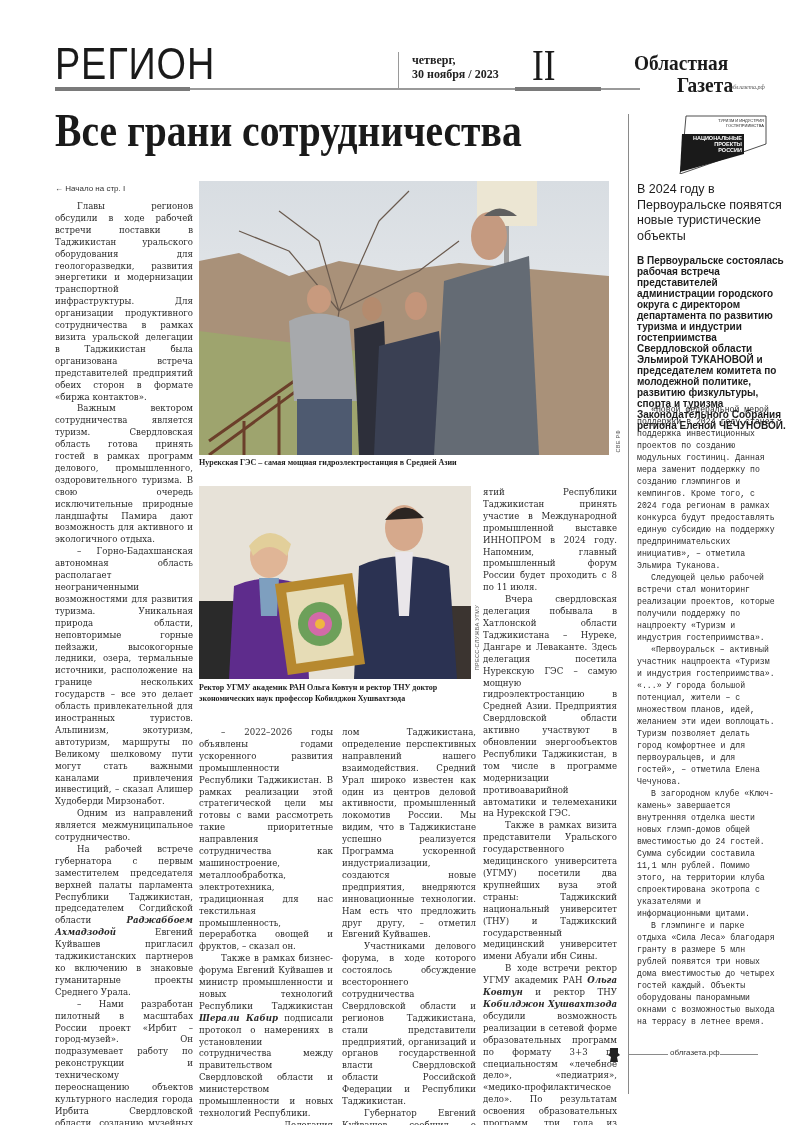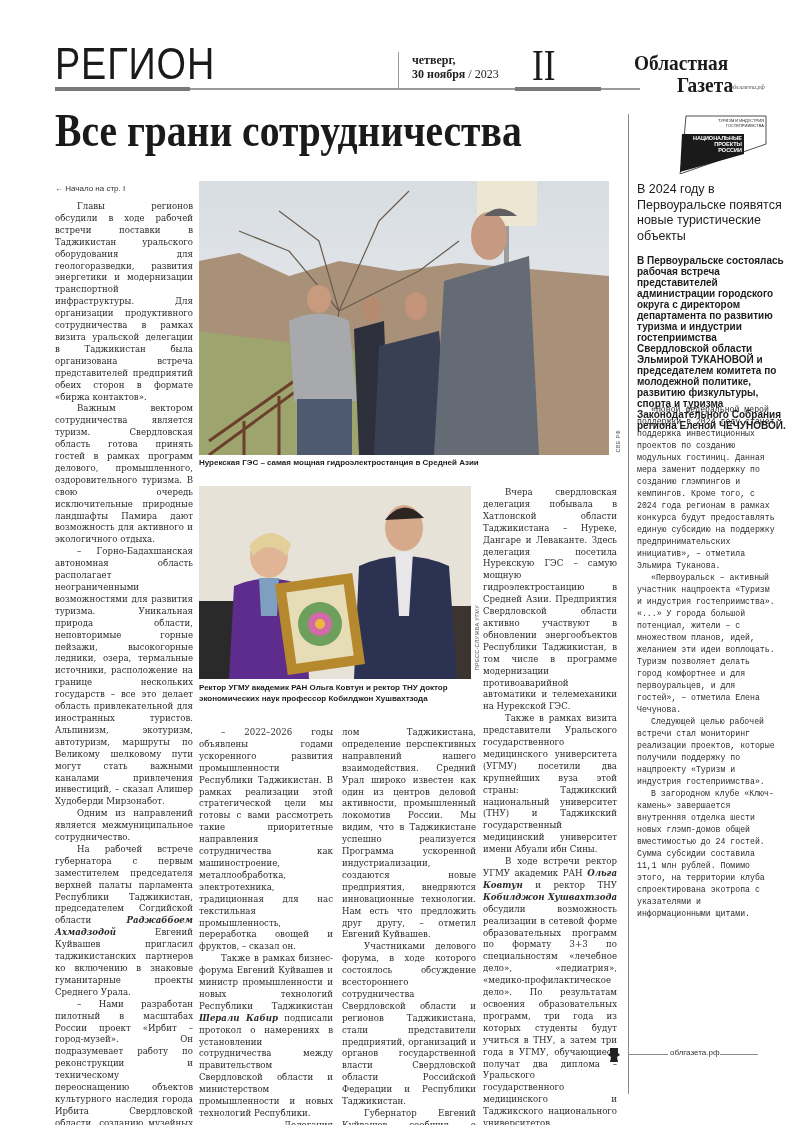--- a/index.html
+++ b/index.html
@@ -6,21 +6,21 @@
   html, body { width: 800px; height: 1125px; background: #ffffff; overflow: hidden; }
   body { position: relative; font-family: "DejaVu Serif", serif; color: #1d1d1d; }
 
   
   .section-title { position: absolute; left: 55px; top: 42px; font-family: "Liberation Sans", sans-serif; font-size: 44px; letter-spacing: 1px; color: #1a1a1a; transform: scaleX(0.86); transform-origin: left top; line-height: 1; }
   .rule-main { position: absolute; left: 55px; top: 88px; width: 585px; height: 2px; background: #9a9a9a; }
   .rule-section { position: absolute; left: 55px; top: 87px; width: 135px; height: 4px; background: #7a7a7a; }
   .rule-page { position: absolute; left: 515px; top: 87px; width: 86px; height: 4px; background: #7a7a7a; }
   .vsep-top { position: absolute; left: 398px; top: 52px; width: 1px; height: 38px; background: #9a9a9a; }
   .date { position: absolute; left: 412px; top: 53px; font-family: "Liberation Serif", serif; font-size: 12px; line-height: 14px; font-weight: bold; color: #222; }
-  .date .year { font-weight: normal; }
+  .date .year { font-weight: bold; }
   .page-num { position: absolute; left: 532px; top: 44px; font-family: "Liberation Serif", serif; font-size: 44px; line-height: 1; color: #1a1a1a; transform: scaleX(0.8); transform-origin: left top; }
   .logo { position: absolute; left: 634px; top: 52px; font-family: "Liberation Serif", serif; font-weight: bold; color: #1a1a1a; text-align: right; }
   .logo .l1 { font-size: 22px; line-height: 22px; display: block; transform: scaleX(0.88); transform-origin: left top; }
   .logo .l2 { font-size: 22px; line-height: 22px; display: inline-block; transform: scaleX(0.88); transform-origin: left top; }
   .logo .site { position: absolute; left: 96px; top: 32px; font-size: 6px; font-style: italic; font-weight: normal; color: #555; }
 
   .headline { position: absolute; left: 55px; top: 108px; font-family: "Liberation Serif", serif; font-size: 46px; line-height: 1; color: #1a1a1a; transform: scaleX(0.86); transform-origin: left top; white-space: nowrap; }
 
   .sidebar-rule { position: absolute; left: 628px; top: 114px; width: 1px; height: 980px; background: #8a8a8a; }
   .np-logo { position: absolute; left: 668px; top: 114px; width: 100px; height: 60px; }
@@ -28,21 +28,21 @@
   
   .col { position: absolute; font-size: 8.6px; line-height: 11.9px; text-align: justify; hyphens: auto; color: #2b2b2b; }
   .col p { text-indent: 22px; }
   .col p.noind { text-indent: 0; }
   .col b.name { font-style: italic; font-weight: bold; }
   .continued { position: absolute; left: 55px; top: 184px; font-family: "Liberation Sans", sans-serif; font-size: 8px; color: #333; }
 
   
   .photo1 { position: absolute; left: 199px; top: 181px; width: 410px; height: 274px; overflow: hidden; background: #c9cfd4; }
   .photo2 { position: absolute; left: 199px; top: 486px; width: 272px; height: 193px; overflow: hidden; background: #e3ddd2; }
-  .caption { position: absolute; font-family: Liberation Sans, sans-serif; font-weight: bold; font-size: 8px; line-height: 10.5px; color: #1d1d1d; }
+  .caption { position: absolute; font-family: Liberation Serif, serif; font-weight: bold; font-size: 8px; line-height: 10.5px; color: #1d1d1d; }
   .credit { position: absolute; font-family: "Liberation Sans", sans-serif; font-size: 5.5px; color: #555; writing-mode: vertical-rl; transform: rotate(180deg); letter-spacing: 0.3px; }
 
   
   .sb-title { position: absolute; left: 637px; top: 182px; font-family: "Liberation Sans", sans-serif; font-size: 12.5px; line-height: 15.5px; color: #1d1d1d; width: 150px; }
   .sb-lead { position: absolute; left: 637px; top: 255px; font-family: "Liberation Sans", sans-serif; font-weight: bold; font-size: 10px; line-height: 11px; color: #1d1d1d; width: 150px; }
   .sb-body { position: absolute; left: 637px; top: 404px; font-family: Liberation Mono, monospace; font-size: 8.2px; line-height: 12px; color: #2b2b2b; width: 140px; }
   .sb-body p { text-indent: 14px; }
   .sb-foot-line { position: absolute; top: 1054px; height: 1px; background: #8a8a8a; }
   .sb-foot { position: absolute; left: 670px; top: 1048px; font-family: "Liberation Sans", sans-serif; font-size: 8px; color: #333; }
   .end-mark { position: absolute; left: 608px; top: 1047px; width: 12px; height: 16px; }
@@ -160,32 +160,34 @@
 </div>
 
 <div class="col" style="left:342px; top:727px; width:134px;">
   <p class="noind">лом Таджикистана, определение перспективных направлений нашего взаимодействия. Средний Урал широко известен как один из центров деловой активности, промышленный локомотив России. Мы видим, что в Таджикистане успешно реализуется Программа ускоренной индустриализации, создаются новые предприятия, внедряются инновационные технологии. Нам есть что предложить друг другу, – отметил Евгений Куйвашев.</p>
   <p>Участниками делового форума, в ходе которого состоялось обсуждение всестороннего сотрудничества Свердловской области и регионов Таджикистана, стали представители предприятий, организаций и органов государственной власти Свердловской области Российской Федерации и Республики Таджикистан.</p>
   <p>Губернатор Евгений Куйвашев сообщил о готовности Свердловской области к приему на практику и обучение по программам ускоренной и целевой подготовки высококвалифицированных специалистов для различных сфер экономики.</p>
 
 </div>
 
 <div class="col" style="left:483px; top:487px; width:134px;">
+  <p class="noind">ятий Республики Таджикистан принять участие в Международной промышленной выставке ИННОПРОМ в 2024 году. Напомним, главный промышленный форум России будет проходить с 8 по 11 июля.</p>
   <p>Вчера свердловская делегация побывала в Хатлонской области Таджикистана – Нуреке, Дангаре и Леваканте. Здесь делегация посетила Нурекскую ГЭС – самую мощную гидроэлектростанцию в Средней Азии. Предприятия Свердловской области активно участвуют в обновлении энергообъектов Республики Таджикистан, в том числе в программе модернизации противоаварийной автоматики и телемеханики на Нурекской ГЭС.</p>
   <p>Также в рамках визита представители Уральского государственного медицинского университета (УГМУ) посетили два крупнейших вуза этой страны: Таджикский национальный университет (ТНУ) и Таджикский государственный медицинский университет имени Абуали ибн Сины.</p>
   <p><span>В ходе встречи ректор УГМУ академик РАН </span><b class="name">Ольга Ковтун</b><span> и ректор ТНУ </span><b class="name">Кобилджон Хушвахтзода</b><span> обсудили возможность реализации в сетевой форме образовательных программ по формату 3+3 по специальностям «лечебное дело», «педиатрия», «медико-профилактическое дело». По результатам освоения образовательных программ, три года из которых студенты будут учиться в ТНУ, а затем три года в УГМУ, обучающиеся получат два диплома – Уральского государственного медицинского и Таджикского национального университетов.</span></p>
 
 </div>
 <svg class="end-mark" viewBox="0 0 12 16">
   <path d="M2,1 L10,1 L10,6 L12,8 L9,10 L10,15 L2,15 L3,10 L0,8 L2,6 Z" fill="#222"></path>
 </svg>
 
 <div class="sb-title">В 2024 году в Первоуральске появятся новые туристические объекты</div>
 <div class="sb-lead">В Первоуральске состоялась рабочая встреча представителей администрации городского округа с директором департамента по развитию туризма и индустрии гостеприимства Свердловской области Эльмирой ТУКАНОВОЙ и председателем комитета по молодежной политике, развитию физкультуры, спорта и туризма Законодательного Собрания региона Еленой ЧЕЧУНОВОЙ.</div>
 <div class="sb-body">
   <p>«Новой федеральной мерой поддержки в 2024 году станет поддержка инвестиционных проектов по созданию модульных гостиниц. Данная мера заменит поддержку по созданию глэмпингов и кемпингов. Кроме того, с 2024 года регионам в рамках конкурса будут предоставлять единую субсидию на поддержку предпринимательских инициатив», – отметила Эльмира Туканова.</p>
+  <p>Следующей целью рабочей встречи стал мониторинг реализации проектов, которые получили поддержку по нацпроекту «Туризм и индустрия гостеприимства».</p>
   <p>«Первоуральск – активный участник нацпроекта «Туризм и индустрия гостеприимства». «...» У города большой потенциал, жители – с множеством планов, идей, желанием эти идеи воплощать. Туризм позволяет делать город комфортнее и для первоуральцев, и для гостей», – отметила Елена Чечунова.</p>
-  <p>Следующей целью рабочей встречи стал мониторинг реализации проектов, которые получили поддержку по нацпроекту «Туризм и индустрия гостеприимства».</p>
   <p>В загородном клубе «Ключ-камень» завершается внутренняя отделка шести новых глэмп-домов общей вместимостью до 24 гостей. Сумма субсидии составила 11,1 млн рублей. Помимо этого, на территории клуба спроектирована экотропа с указателями и информационными щитами.</p>
+  <p>В глэмпинге и парке отдыха «Сила Леса» благодаря гранту в размере 5 млн рублей появятся три новых дома вместимостью до четырех гостей каждый. Объекты оборудованы панорамными окнами с возможностью выхода на террасу в летнее время.</p>
 </div>
 <div class="sb-foot-line" style="left:628px; width:40px;"></div>
 <div class="sb-foot">облгазета.рф</div>
 <div class="sb-foot-line" style="left:720px; width:38px;"></div>
 
 </body></html>

